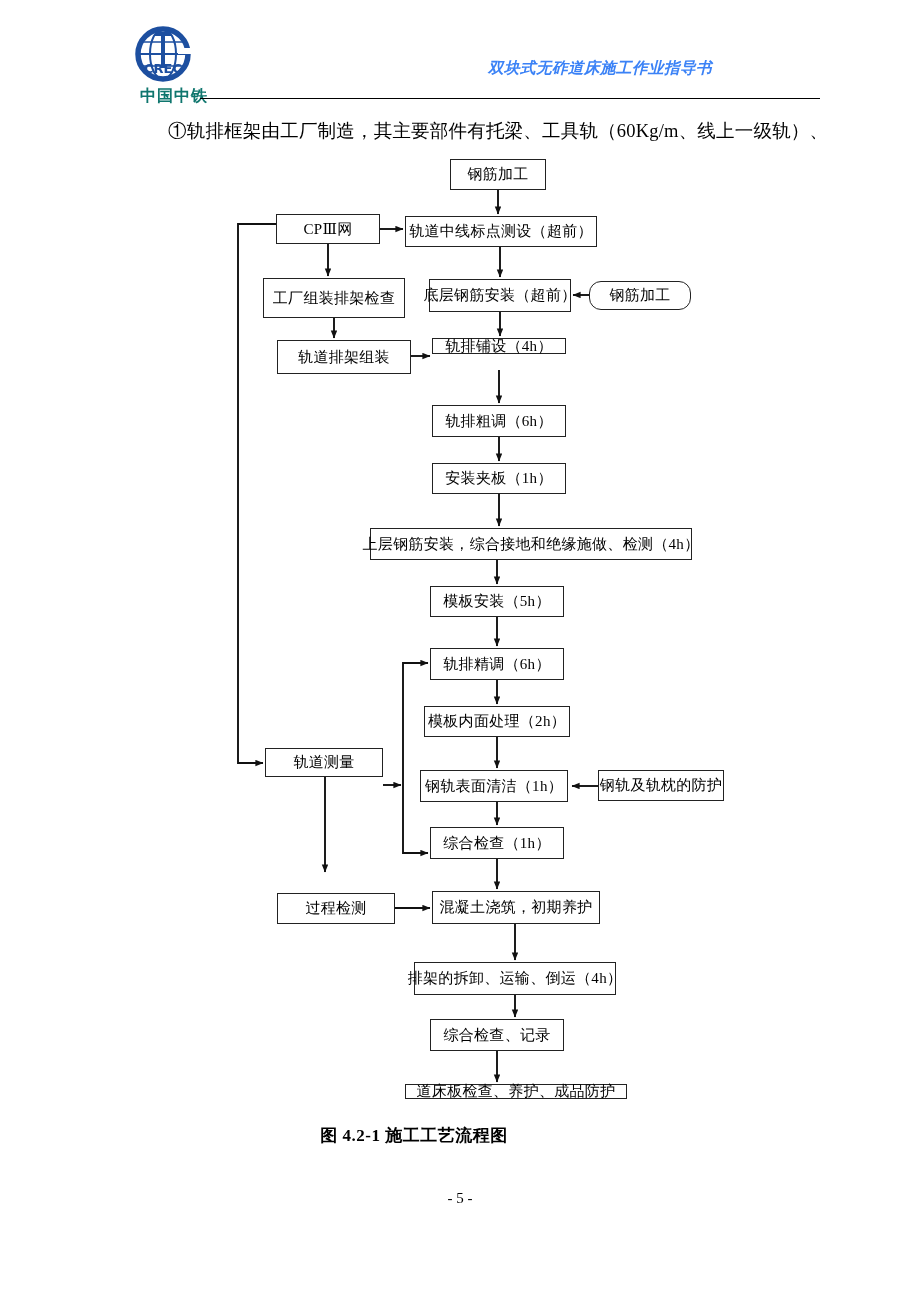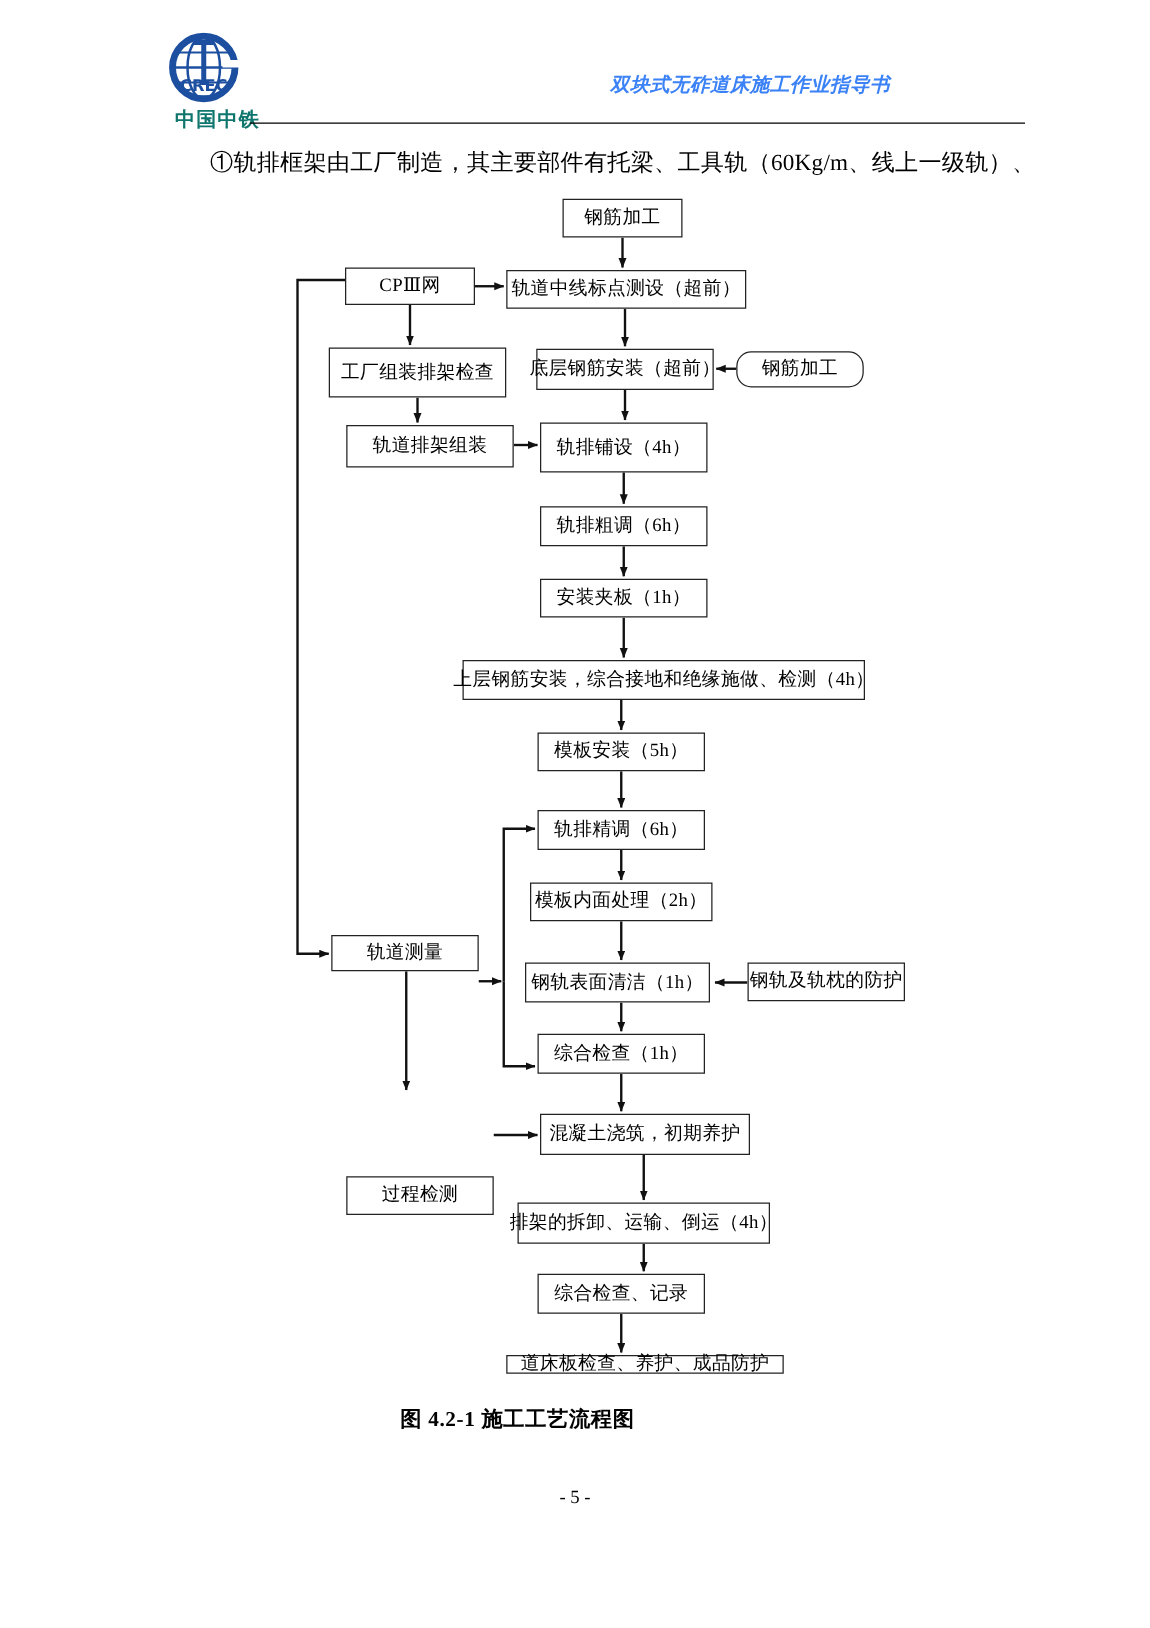--- a/index.html
+++ b/index.html
@@ -218,21 +218,21 @@
   <div class="node" style="left:405px;top:216px;width:192px;height:31px;">轨道中线标点测设（超前）</div>
 
   <div class="node" style="left:263px;top:278px;width:142px;height:40px;">工厂组装排架检查</div>
 
   <div class="node" style="left:429px;top:279px;width:142px;height:33px;">底层钢筋安装（超前）</div>
 
   <div class="node" style="left:589px;top:281px;width:102px;height:29px;border-radius:12px;">钢筋加工</div>
 
   <div class="node" style="left:277px;top:340px;width:134px;height:34px;">轨道排架组装</div>
 
-  <div class="node" style="left:432px;top:338px;width:134px;height:40px;">轨排铺设（4h）</div>
+  <div class="node" style="left:432px;top:338px;width:134px;height:16px;">轨排铺设（4h）</div>
 
   <div class="node" style="left:432px;top:405px;width:134px;height:32px;">轨排粗调（6h）</div>
 
   <div class="node" style="left:432px;top:463px;width:134px;height:31px;">安装夹板（1h）</div>
 
   <div class="node" style="left:370px;top:528px;width:322px;height:32px;">上层钢筋安装，综合接地和绝缘施做、检测（4h）</div>
 
   <div class="node" style="left:430px;top:586px;width:134px;height:31px;">模板安装（5h）</div>
 
   <div class="node" style="left:430px;top:648px;width:134px;height:32px;">轨排精调（6h）</div>
@@ -240,21 +240,21 @@
   <div class="node" style="left:424px;top:706px;width:146px;height:31px;">模板内面处理（2h）</div>
 
   <div class="node" style="left:265px;top:748px;width:118px;height:29px;">轨道测量</div>
 
   <div class="node" style="left:420px;top:770px;width:148px;height:32px;">钢轨表面清洁（1h）</div>
 
   <div class="node" style="left:598px;top:770px;width:126px;height:31px;text-align:right;">钢轨及轨枕的防护</div>
 
   <div class="node" style="left:430px;top:827px;width:134px;height:32px;">综合检查（1h）</div>
 
-  <div class="node" style="left:277px;top:893px;width:118px;height:31px;margin-top:48px;">过程检测</div>
+  <div class="node" style="left:277px;top:893px;width:118px;height:31px;">过程检测</div>
 
   <div class="node" style="left:432px;top:891px;width:168px;height:33px;">混凝土浇筑，初期养护</div>
 
   <div class="node" style="left:414px;top:962px;width:202px;height:33px;">排架的拆卸、运输、倒运（4h）</div>
 
   <div class="node" style="left:430px;top:1019px;width:134px;height:32px;">综合检查、记录</div>
 
   <div class="node" style="left:405px;top:1084px;width:222px;height:15px;">道床板检查、养护、成品防护</div>
 
 </div>

